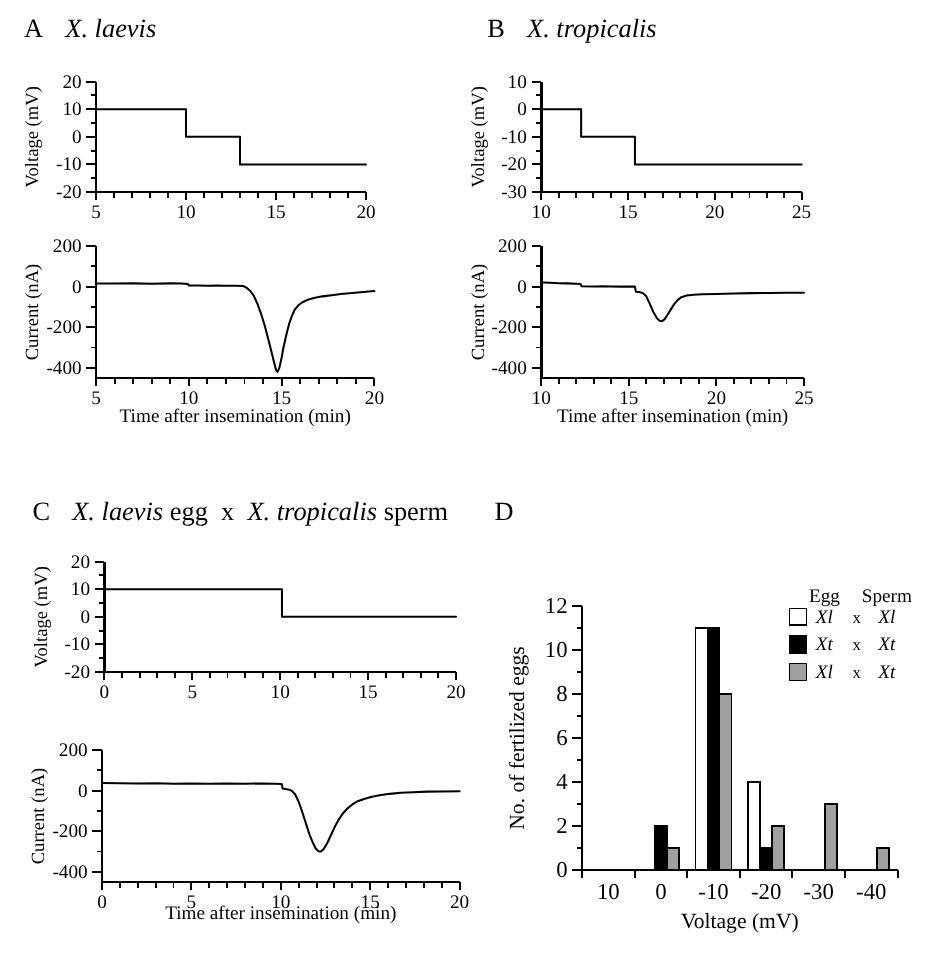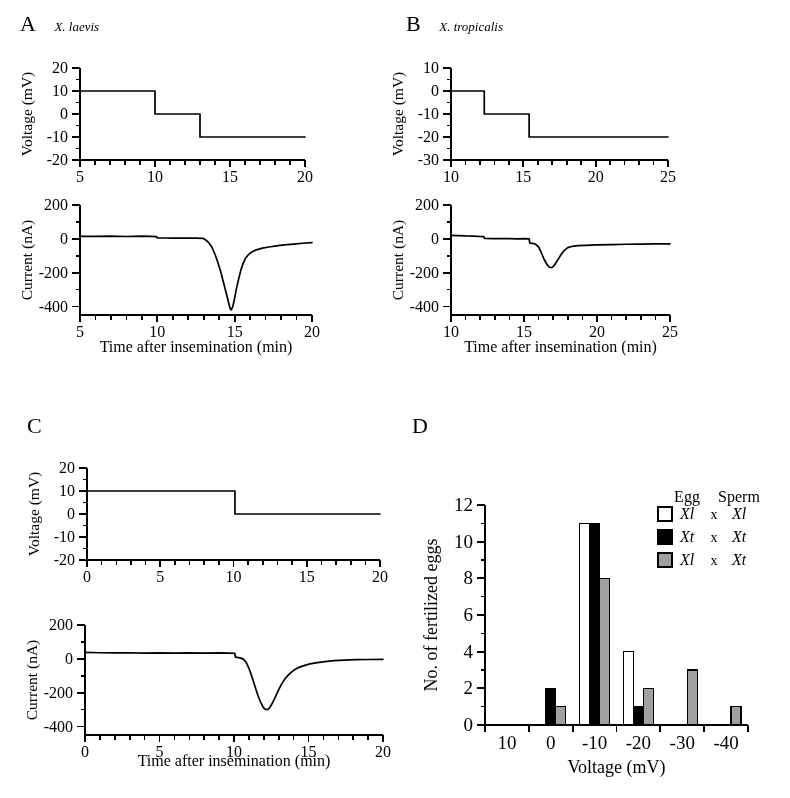--- a/index.html
+++ b/index.html
@@ -3,40 +3,41 @@
 <meta charset="utf-8">
 <style>
   html,body{margin:0;padding:0;background:#ffffff;}
   .figure{
     position:relative;width:790px;height:798px;background:#ffffff;
     font-family:"Liberation Serif","DejaVu Serif",serif;color:#000;
     overflow:hidden;
   }
   .hdr{position:absolute;white-space:pre;display:flex;align-items:baseline;}
   .hdr .letter{font-size:22px;letter-spacing:.5px;margin-right:18px;}
-  .hdr .title{font-size:13px;}
+  .hdr .title{font-size:22px;}
   .hdr .title i{font-style:italic;}
   svg{position:absolute;overflow:visible;}
   svg text{font-family:"Liberation Serif","DejaVu Serif",serif;fill:#000;}
 </style>
 </head>
 <body>
 
 <div class="figure">
 
   <div class="hdr" style="left:20px;top:11px">
     <span class="letter">A</span>
     <span class="title"><i>X. laevis</i></span>
   </div>
   <div class="hdr" style="left:406px;top:11px">
     <span class="letter">B</span>
     <span class="title"><i>X. tropicalis</i></span>
   </div>
   <div class="hdr" style="left:27px;top:413px">
     <span class="letter">C</span>
+    <span class="title"><i>X. laevis</i><span> egg  x  </span><i>X. tropicalis</i><span> sperm</span></span>
   </div>
   <div class="hdr" style="left:412px;top:413px">
     <span class="letter">D</span>
   </div>
 
   <svg id="chart-A-voltage" width="350" height="146" style="left: 0px; top: 46px;">
       <line x1="80" y1="22" x2="80" y2="114" stroke="#000" stroke-width="2.2" shape-rendering="crispEdges"></line>
       <line x1="80" y1="114" x2="305" y2="114" stroke="#000" stroke-width="2.2" shape-rendering="crispEdges"></line>
       <line x1="72" y1="22" x2="80" y2="22" stroke="#000" stroke-width="1.8" shape-rendering="crispEdges"></line>
       <text x="68" y="27" text-anchor="end" font-size="16">20</text>

